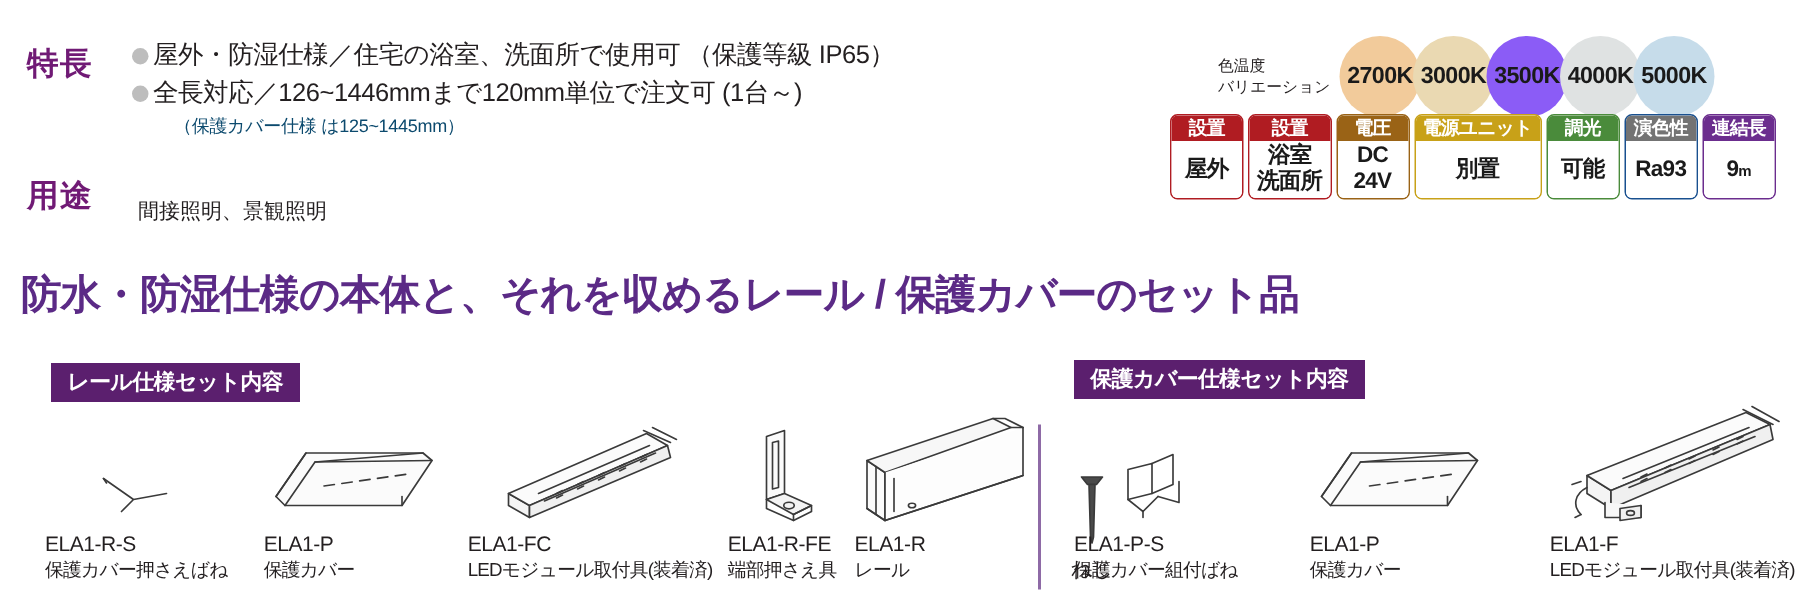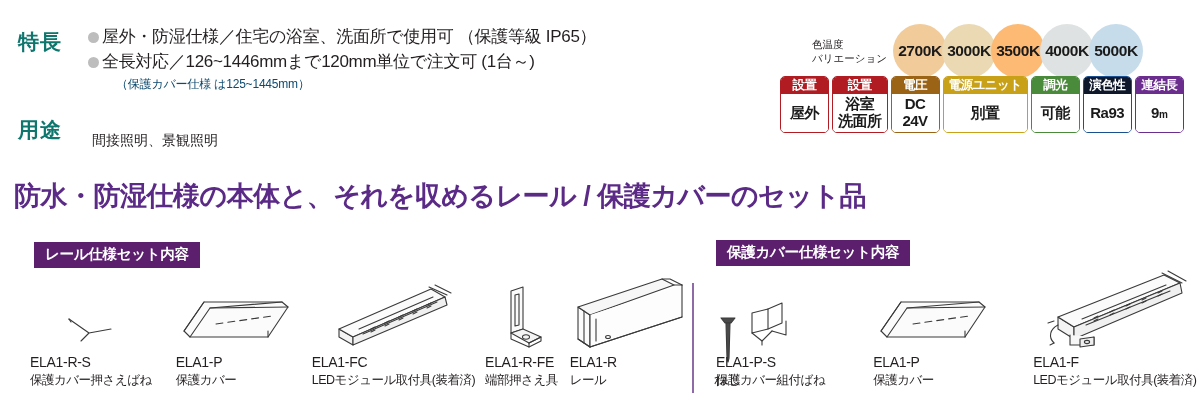--- a/index.html
+++ b/index.html
@@ -21,21 +21,21 @@
   #top-section {
     position: absolute;
     left: 0; top: 0;
     width: 1200px; height: 165px;
   }
 
   .spec-label {
     position: absolute;
     font-size: 21px;
     font-weight: 700;
-    color: #0f766e;
+    color: #701a75;
     letter-spacing: 1px;
   }
   #features-label { left: 18px; top: 28px; }
   #usage-label    { left: 18px; top: 116px; }
 
   #features-list {
     position: absolute;
     left: 88px; top: 26px;
     width: 560px;
   }
@@ -245,21 +245,21 @@
   <div id="usage-text">間接照明、景観照明</div>
 
   <div id="colortemp-block">
     <div id="colortemp-caption">
       <div>色温度</div>
       <div>バリエーション</div>
     </div>
     <div id="colortemp-swatches">
         <div class="ct-swatch" style="background: rgb(242, 203, 155);">2700K</div>
         <div class="ct-swatch" style="background: rgb(234, 217, 178);">3000K</div>
-        <div class="ct-swatch" style="background: #fdba74;">3500K</div>
+        <div class="ct-swatch" style="background: #8b5cf6;">3500K</div>
         <div class="ct-swatch" style="background: rgb(223, 226, 226);">4000K</div>
         <div class="ct-swatch" style="background: rgb(198, 220, 234);">5000K</div>
       </div>
   </div>
 
   <div id="spec-badges">
       <div class="badge" style="border-color: rgb(176, 28, 34);">
         <div class="badge-head" style="background: rgb(176, 28, 34);">設置</div>
         <div class="badge-body">屋外</div>
       </div>
@@ -275,21 +275,21 @@
       </div>
       <div class="badge" style="border-color: rgb(200, 161, 24);">
         <div class="badge-head" style="background: rgb(200, 161, 24);">電源ユニット</div>
         <div class="badge-body">別置</div>
       </div>
       <div class="badge" style="border-color: rgb(74, 139, 59);">
         <div class="badge-head" style="background: rgb(74, 139, 59);">調光</div>
         <div class="badge-body">可能</div>
       </div>
       <div class="badge" style="border-color: rgb(25, 80, 143);">
-        <div class="badge-head" style="background: #0f172a;">演色性</div>
+        <div class="badge-head" style="background: #737373;">演色性</div>
         <div class="badge-body">Ra93</div>
       </div>
       <div class="badge" style="border-color: rgb(107, 45, 142);">
         <div class="badge-head" style="background: rgb(107, 45, 142);">連結長</div>
         <div class="badge-body"><div><span>9</span><span class="unit">m</span></div></div>
       </div>
     </div>
 </div>
 
 <div id="headline">防水・防湿仕様の本体と、それを収めるレール / 保護カバーのセット品</div>

